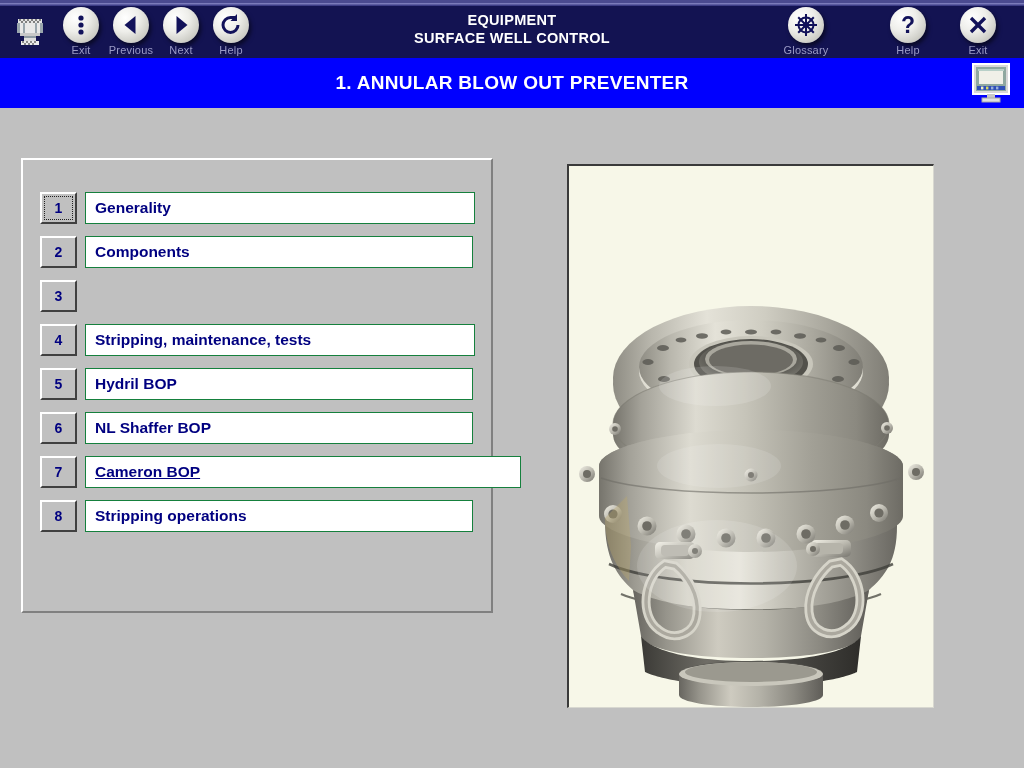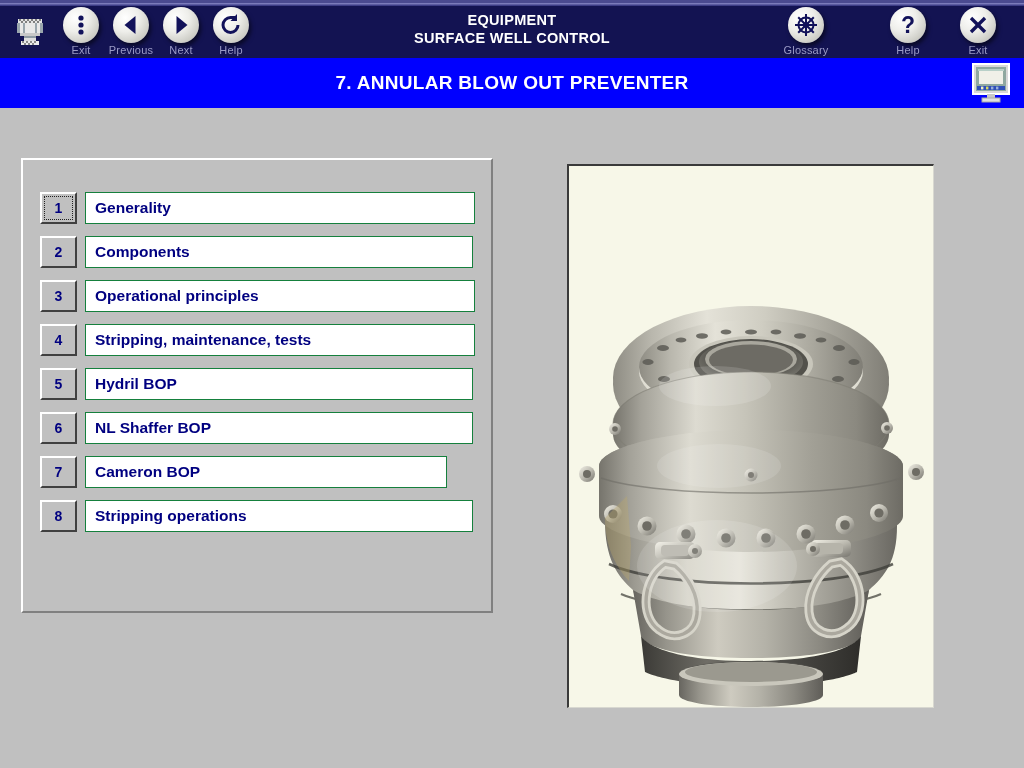--- a/index.html
+++ b/index.html
@@ -255,21 +255,21 @@
           <line x1="11" y1="11" x2="25" y2="25"></line>
           <line x1="25" y1="11" x2="11" y2="25"></line>
         </g>
       </svg>
     </div>
     <div class="tb-label">Exit</div>
   </div>
 </div>
 
 <div id="titlebar">
-  <div id="page-title">7. ANNULAR BLOW OUT PREVENTER</div>
+  <div id="page-title">1. ANNULAR BLOW OUT PREVENTER</div>
 </div>
 
 <div id="monitor-icon">
   <svg width="38" height="40" viewBox="0 0 38 40">
     <rect x="1" y="1" width="36" height="30" fill="#d8d8d8" stroke="#ffffff" stroke-width="2"></rect>
     <rect x="4" y="4" width="30" height="24" fill="#8fa8a0"></rect>
     <rect x="7" y="7" width="24" height="14" fill="#f0f0e8"></rect>
     <rect x="6" y="6" width="26" height="2" fill="#b8d0c8"></rect>
     <rect x="5" y="23" width="28" height="4" fill="#3050b8"></rect>
     <rect x="9" y="23.6" width="2.4" height="2.8" fill="#f0f0c0"></rect>
@@ -290,41 +290,40 @@
       <div class="lbl-box" style="width:390px;">Generality</div>
     </div>
 
     <div class="menu-row" style="top:76px;">
       <div class="num-btn">2</div>
       <div class="lbl-box" style="width:388px;">Components</div>
     </div>
 
     <div class="menu-row" style="top:120px;">
       <div class="num-btn">3</div>
-      <div class="lbl-box" style="width:390px;">Operational principles</div>
     </div>
 
     <div class="menu-row" style="top:164px;">
       <div class="num-btn">4</div>
       <div class="lbl-box" style="width:390px;">Stripping, maintenance, tests</div>
     </div>
 
     <div class="menu-row" style="top:208px;">
       <div class="num-btn">5</div>
       <div class="lbl-box" style="width:388px;">Hydril BOP</div>
     </div>
 
     <div class="menu-row" style="top:252px;">
       <div class="num-btn">6</div>
       <div class="lbl-box" style="width:388px;">NL Shaffer BOP</div>
     </div>
 
     <div class="menu-row" style="top:296px;">
       <div class="num-btn">7</div>
-      <div class="lbl-box" style="width:362px;">Cameron BOP</div>
+      <div class="lbl-box" style="width:436px;text-decoration:underline;">Cameron BOP</div>
     </div>
 
     <div class="menu-row" style="top:340px;">
       <div class="num-btn">8</div>
       <div class="lbl-box" style="width:388px;">Stripping operations</div>
     </div>
 
   </div>
 
   <div id="image-frame">

